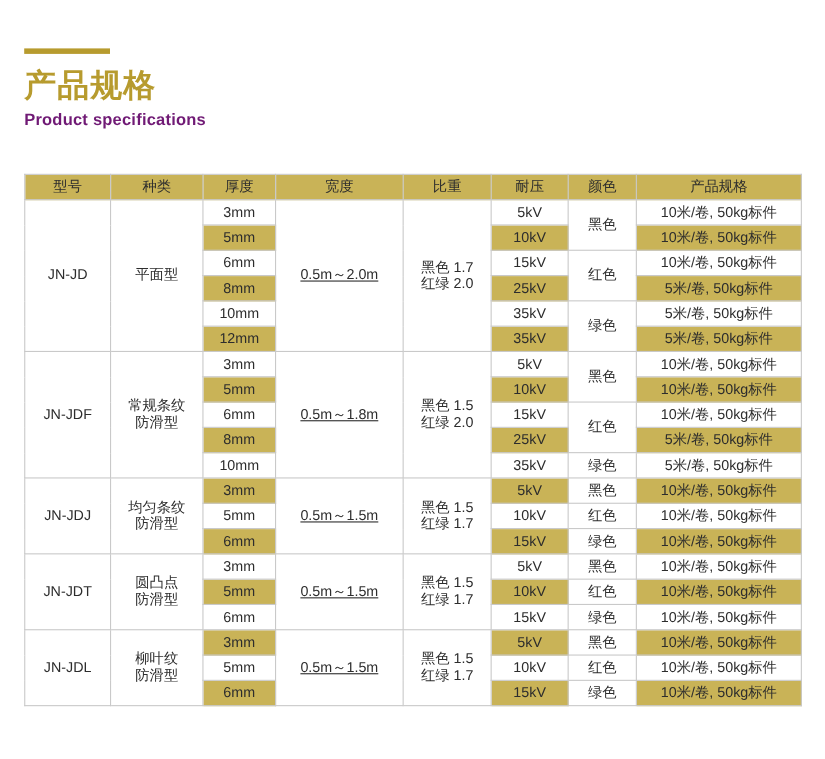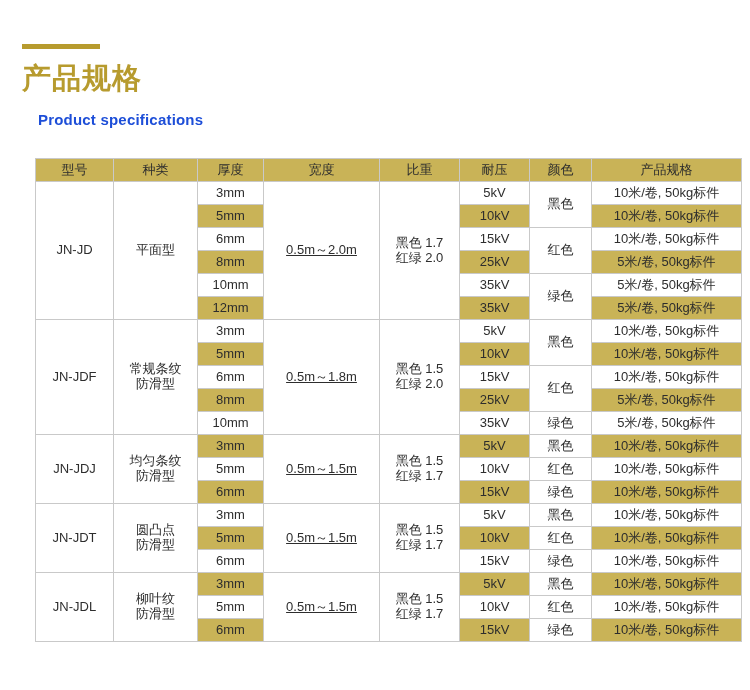--- a/index.html
+++ b/index.html
@@ -31,28 +31,28 @@
     font-size: 29px;
     font-weight: bold;
     color: #b79b2e;
     letter-spacing: 1px;
     line-height: 1.1;
     margin: 0 0 6px 0;
   }
   .title-en {
     font-size: 15px;
     font-weight: bold;
-    color: #1d4ed8;
+    color: #701a75;
     letter-spacing: 0.2px;
-    margin: 16px;
+    margin: 0;
   }
   
   .table-wrap {
     position: absolute;
-    left: 35px;
+    left: 22px;
     top: 158px;
     width: 706px;
   }
   table.spec {
     border-collapse: collapse;
     width: 706px;
     table-layout: fixed;
   }
   table.spec td, table.spec th {
     border: 1px solid #c9c9c9;

